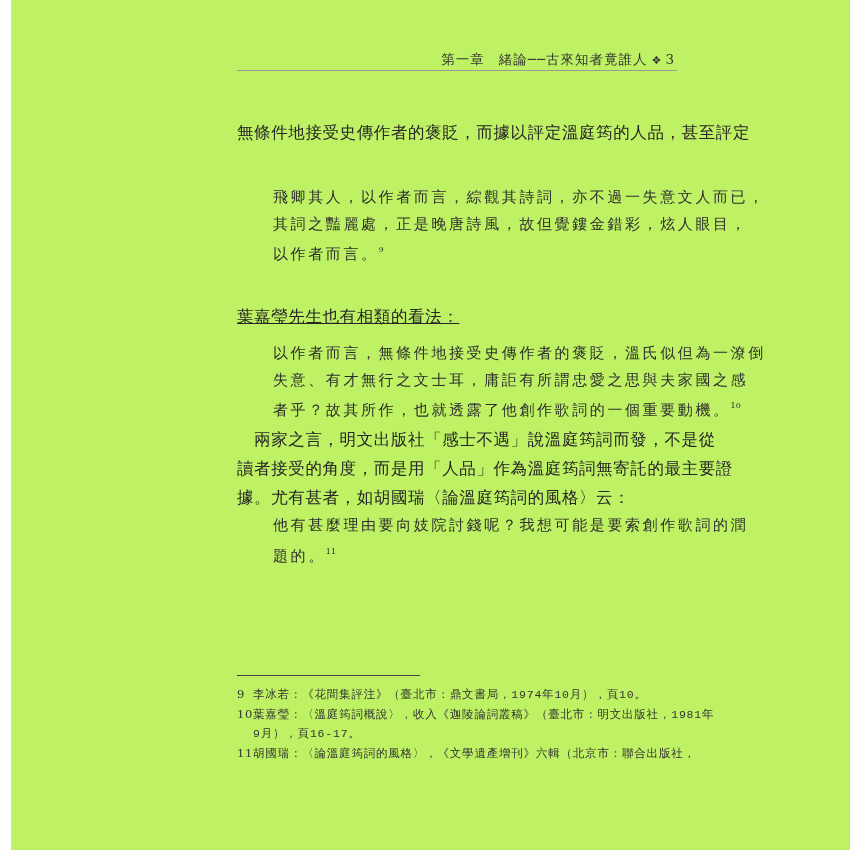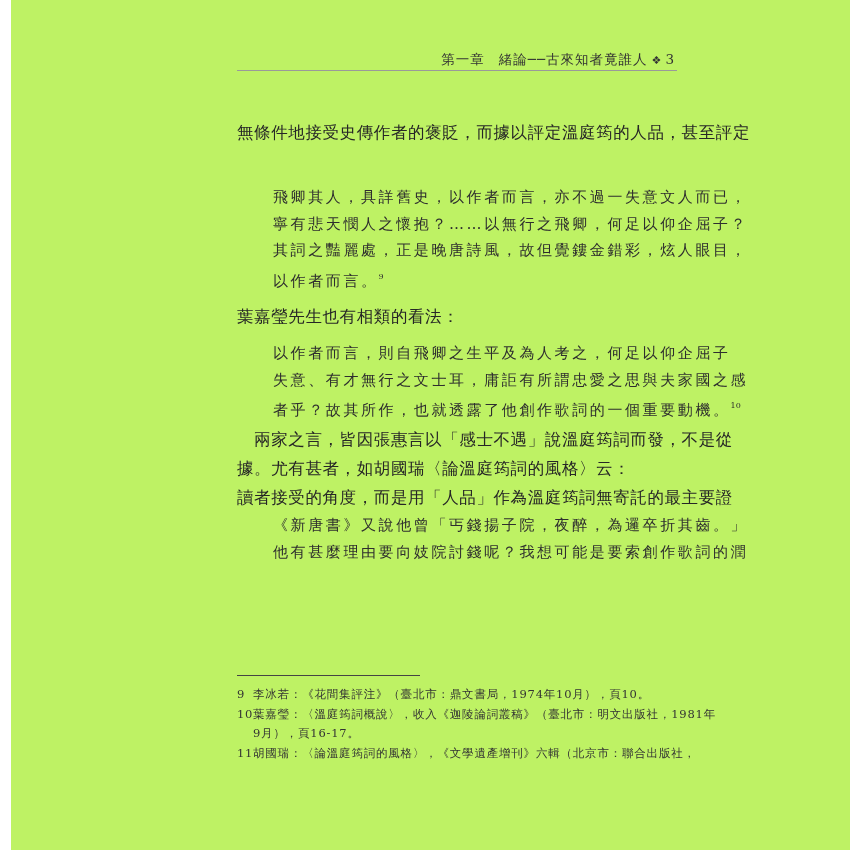--- a/index.html
+++ b/index.html
@@ -18,62 +18,61 @@
   .quote { position: absolute; left: 262px; width: 400px; font-size: 15px; line-height: 26.5px;
            letter-spacing: 2.6px; color: #2e2e2e; }
   .line { white-space: nowrap; display: block; }
   sup { font-size: 8px; vertical-align: 7px; letter-spacing: 0; }
 
   .fn-rule { position: absolute; left: 226px; top: 675px; width: 183px; height: 1px; background: #444; }
   .footnotes { position: absolute; left: 226px; top: 685px; width: 445px; font-size: 11.5px;
                line-height: 19.5px; color: #333; letter-spacing: 0.8px; }
   .fn { display: block; position: relative; padding-left: 16px; }
   .fn .num { position: absolute; left: 0; top: 0; }
-  .fn .txt { display: block; white-space: nowrap; }
+  .fn .txt { display: block; white-space: nowrap; font-family: Liberation Mono, monospace; }
 </style>
 </head>
 <body>
 
 <div class="page">
 
   <div class="running-head">
     <span>第一章</span><span class="sep"></span><span>緒論──古來知者竟誰人</span><span class="diamond">❖</span><span>3</span>
   </div>
   <div class="head-rule"></div>
 
   <div class="body-para" style="top:118px;">
     <span class="line">無條件地接受史傳作者的褒貶，而據以評定溫庭筠的人品，甚至評定</span>
   </div>
 
   <div class="quote" style="top:184px;">
-    <span class="line">飛卿其人，具詳舊史，以作者而言，亦不過一失意文人而已，</span>
-    <span class="line">寧有悲天憫人之懷抱？……以無行之飛卿，何足以仰企屈子？</span>
+    <span class="line">飛卿其人，以作者而言，綜觀其詩詞，亦不過一失意文人而已，</span>
     <span class="line">其詞之豔麗處，正是晚唐詩風，故但覺鏤金錯彩，炫人眼目，</span>
     <span class="line"><span>以作者而言。</span><sup>9</sup></span>
   </div>
 
-  <div class="body-para" style="top:302px;">
+  <div class="body-para" style="top:302px;text-decoration:underline;">
     <span class="line">葉嘉瑩先生也有相類的看法：</span>
   </div>
 
   <div class="quote" style="top:340px;">
-    <span class="line">以作者而言，則自飛卿之生平及為人考之，何足以仰企屈子</span>
+    <span class="line">以作者而言，無條件地接受史傳作者的褒貶，溫氏似但為一潦倒</span>
     <span class="line">失意、有才無行之文士耳，庸詎有所謂忠愛之思與夫家國之感</span>
     <span class="line"><span>者乎？故其所作，也就透露了他創作歌詞的一個重要動機。</span><sup>10</sup></span>
   </div>
 
   <div class="body-para" style="top:425px;">
-    <span class="line">　兩家之言，皆因張惠言以「感士不遇」說溫庭筠詞而發，不是從</span>
+    <span class="line">　兩家之言，明文出版社「感士不遇」說溫庭筠詞而發，不是從</span>
+    <span class="line">讀者接受的角度，而是用「人品」作為溫庭筠詞無寄託的最主要證</span>
     <span class="line">據。尤有甚者，如胡國瑞〈論溫庭筠詞的風格〉云：</span>
-    <span class="line">讀者接受的角度，而是用「人品」作為溫庭筠詞無寄託的最主要證</span>
   </div>
 
   <div class="quote" style="top:512px;">
-    <span class="line">《新唐書》又說他曾「丐錢揚子院，夜醉，為邏卒折其齒。」</span>
     <span class="line">他有甚麼理由要向妓院討錢呢？我想可能是要索創作歌詞的潤</span>
+    <span class="line"><span>題的。</span><sup>11</sup></span>
   </div>
 
   <div class="fn-rule"></div>
 
   <div class="footnotes">
     <div class="fn">
       <span class="num">9</span>
       <span class="txt">李冰若：《花間集評注》（臺北市：鼎文書局，1974年10月），頁10。</span>
     </div>
     <div class="fn">

